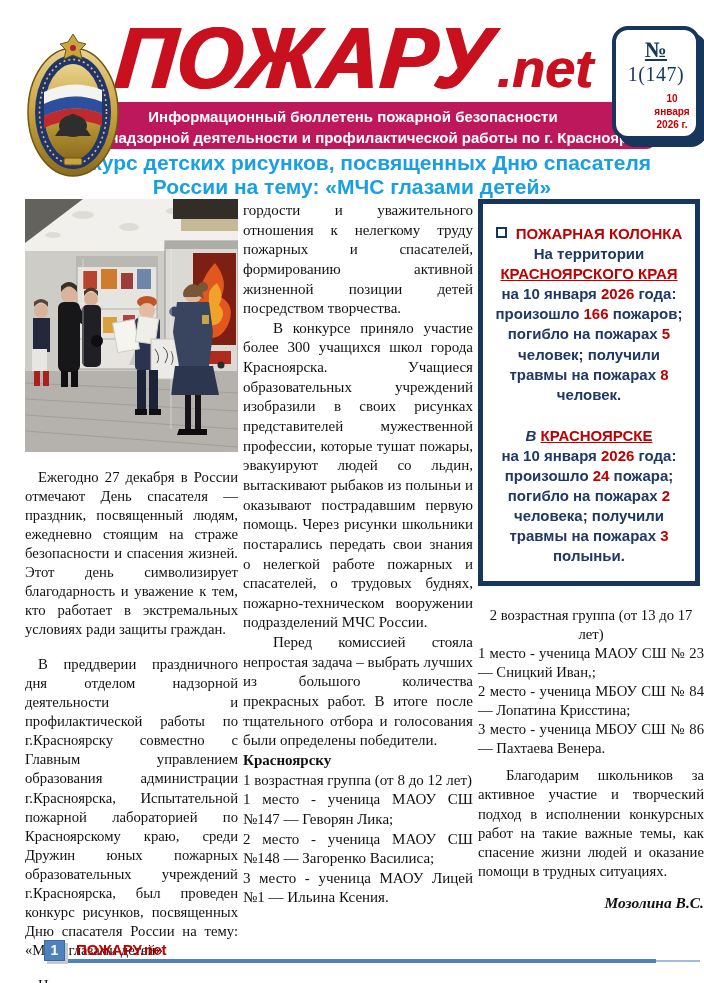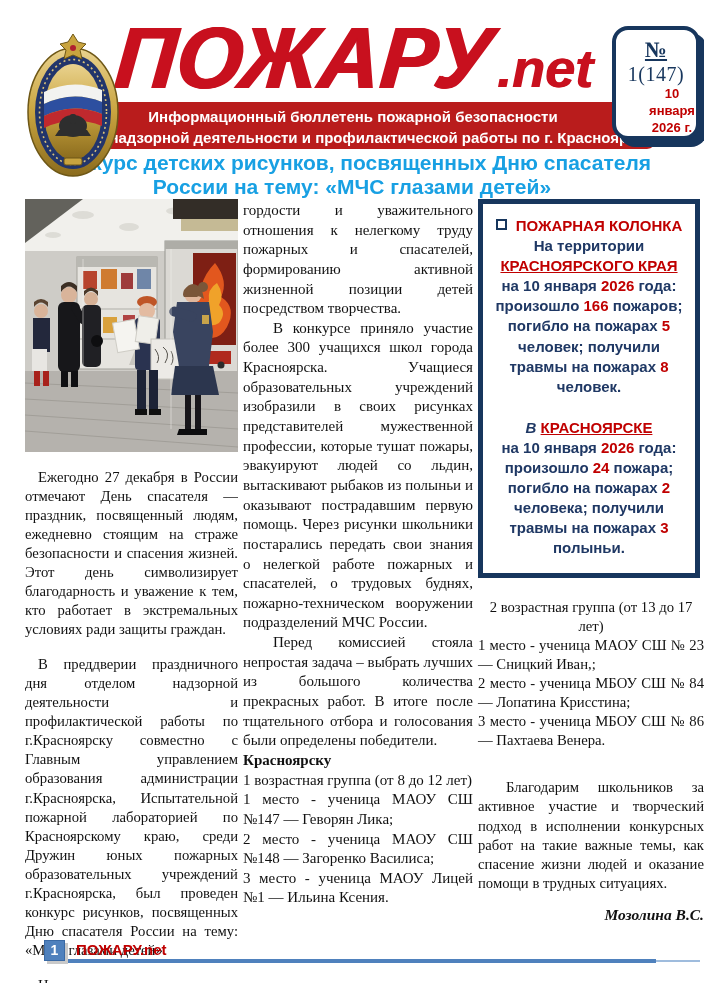--- a/index.html
+++ b/index.html
@@ -5,21 +5,21 @@
   * { box-sizing: border-box; margin: 0; padding: 0; }
   html, body { background: #ffffff; }
   .page {
     position: relative; width: 704px; height: 983px; background: #fff;
     overflow: hidden; font-family: "Liberation Serif", serif; color: #111;
   }
 
   
   .band {
     position: absolute; left: 50px; top: 102px; width: 606px; height: 47px;
-    background: #b91c1c; border-radius: 9px; color: #fff; z-index: 1;
+    background: #be185d; border-radius: 9px; color: #fff; z-index: 1;
     font-family: "Liberation Sans", sans-serif; font-weight: bold;
     font-size: 15px; line-height: 1.42; text-align: center; padding-top: 4px;
   }
   .emblem { position: absolute; left: 26px; top: 28px; width: 94px; height: 152px; z-index: 3; }
   .brand {
     position: absolute; left: 116px; top: 14px; width: 470px; height: 104px; z-index: 2;
     color: #c8101e; font-family: "Liberation Sans", sans-serif;
     font-weight: bold; font-style: italic; white-space: nowrap;
   }
   .brand-main {
@@ -29,22 +29,22 @@
   }
   .brand-suffix { display: inline-block; font-size: 54px; margin-left: 4px; text-shadow: 1px 0 #c8101e; }
   .issue-box {
     position: absolute; left: 612px; top: 26px; width: 88px; height: 114px; z-index: 4;
     background: #fff; border: 4px solid #17365d; border-radius: 16px;
     box-shadow: 7px 7px 0 #17365d; text-align: center;
   }
   .issue-no { margin-top: 7px; font-size: 22px; font-weight: bold; color: #17365d; text-decoration: underline; }
   .issue-num { font-size: 20px; color: #17365d; letter-spacing: 0.5px; }
   .issue-date {
-    font-family: "Liberation Sans", sans-serif;
-    font-size: 13px; font-weight: bold; color: #c00000; line-height: 1.3; padding-left: 32px;
+    margin-top: 6px; font-family: "Liberation Sans", sans-serif;
+    font-size: 10px; font-weight: bold; color: #c00000; line-height: 1.3; padding-left: 32px;
   }
 
   
   .headline {
     position: absolute; left: 30px; top: 151px; width: 644px; z-index: 1;
     text-align: center; color: #18a0e3; font-family: "Liberation Sans", sans-serif;
     font-weight: bold; font-size: 21px; line-height: 1.12;
   }
 
   
@@ -58,37 +58,37 @@
 
   .col-mid p { line-height: 1.31; text-align: justify; margin: 0; }
   .indent-lg { text-indent: 30px; }
   .winners-h { text-align: center; font-weight: bold; margin-top: 22px; }
   .group-h   { text-align: center; margin-top: 20px; }
   .winner    { text-align: justify; }
 
   
   .fire-box {
     width: 222px; min-height: 347px; border: 5px solid #17365d; background: #fff;
-    padding: 12px 8px 14px; text-align: center;
+    padding: 20px 8px 14px; text-align: center;
     font-family: "Liberation Sans", sans-serif; font-weight: bold;
     font-size: 15px; line-height: 1.34; color: #1f3864;
   }
   .fc-red { color: #c00000; }
   .fc-underline { text-decoration: underline; }
   .fc-italic { font-style: italic; }
   .fc-check {
     display: inline-block; width: 11px; height: 11px;
     border: 2px solid #17365d; margin-right: 9px; vertical-align: 1px;
   }
   .fc-gap { height: 21px; }
 
   .right-text { margin-top: 20px; font-size: 14.7px; }
   .right-text p { line-height: 1.3; }
   .right-text .group-h { margin-top: 0; text-align: center; }
-  .thanks { text-align: justify; text-indent: 28px; margin-top: 28px; }
+  .thanks { text-align: justify; text-indent: 28px; margin-top: 8px; }
   .sig { text-align: right; font-weight: bold; font-style: italic; font-size: 15.5px; margin-top: 18px; line-height: 1.35; }
   .sig-name { text-align: right; font-weight: bold; font-style: italic; font-size: 15.5px; margin-top: 12px; }
 
   
   .footer { position: absolute; left: 30px; top: 938px; width: 655px; height: 32px; }
   .page-badge {
     position: absolute; left: 14px; top: 2px; width: 21px; height: 21px; z-index: 2;
     background: #4f81bd; border: 1px solid #3a6aa5; color: #fff;
     font-family: "Liberation Sans", sans-serif; font-weight: bold;
     font-size: 14px; text-align: center; line-height: 19px;

